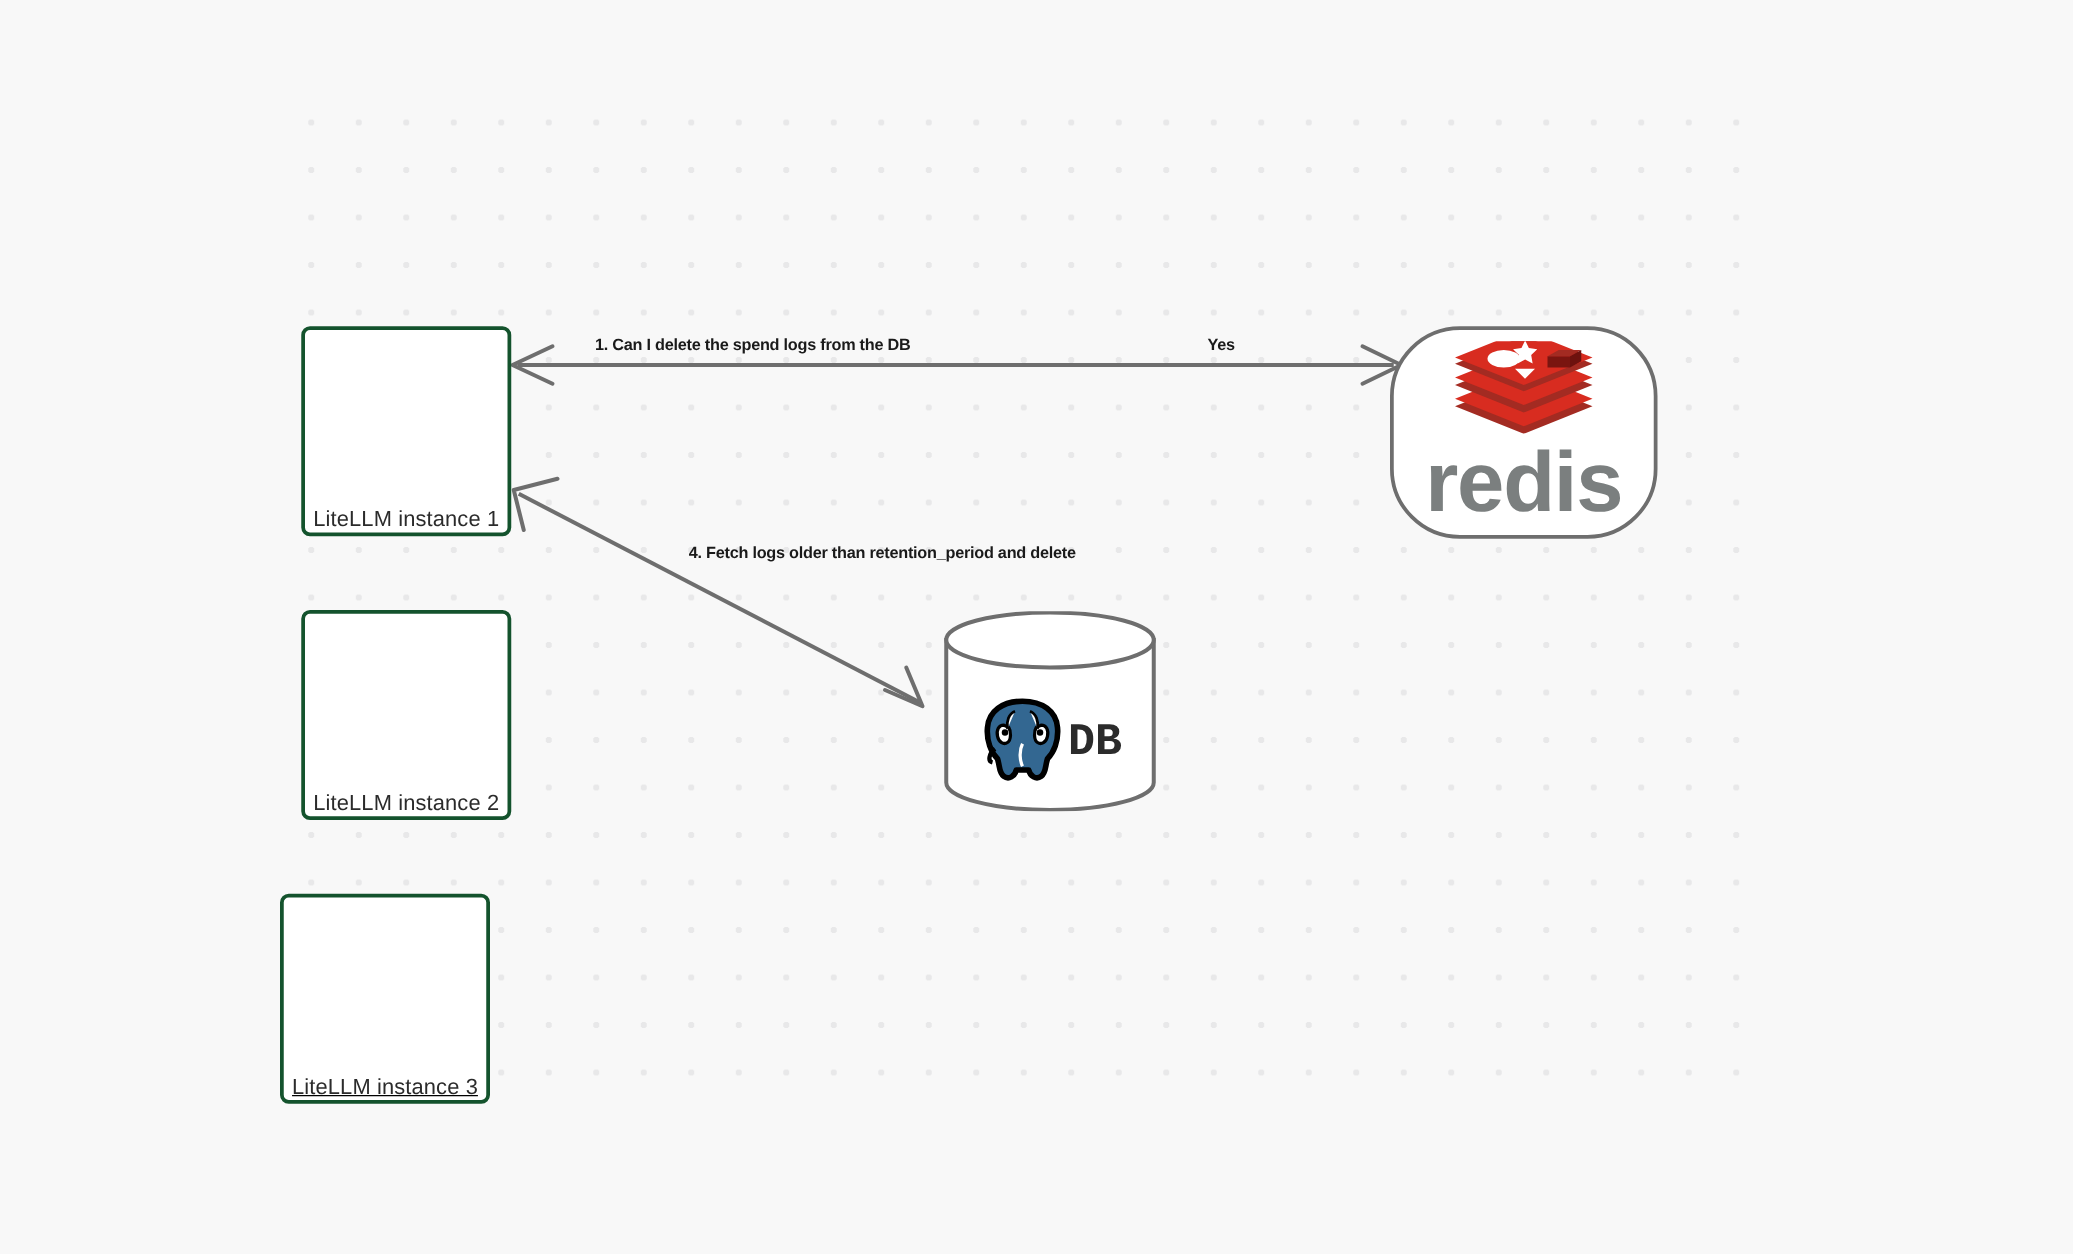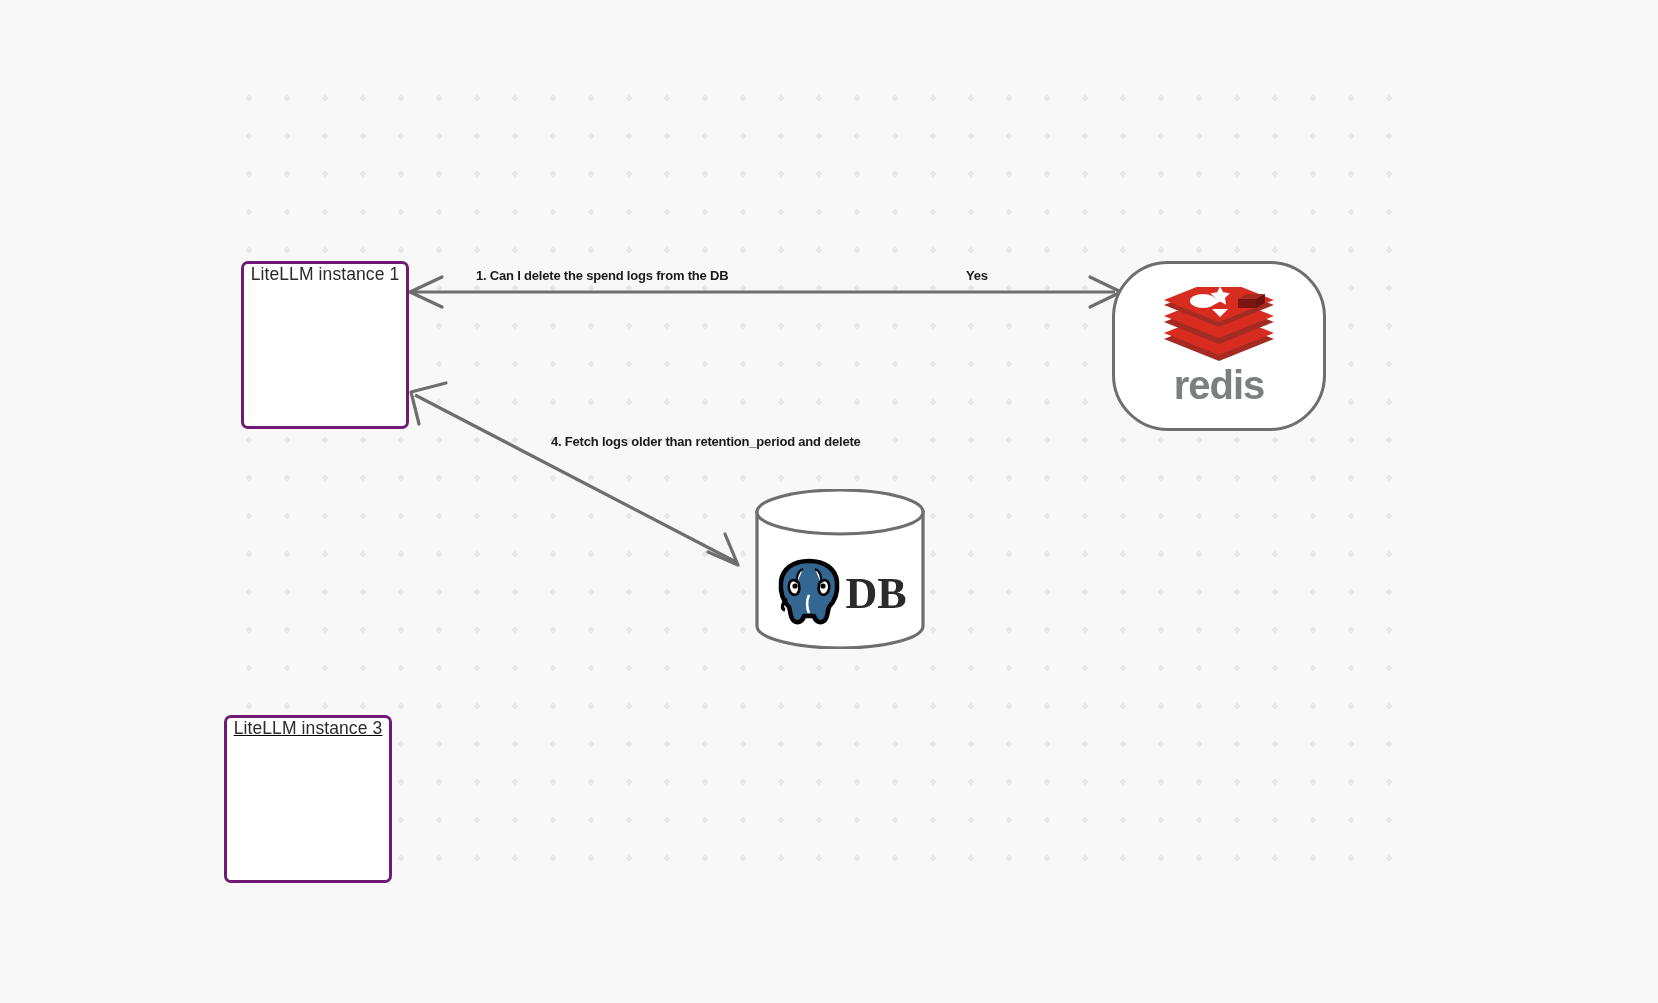--- a/index.html
+++ b/index.html
@@ -25,25 +25,25 @@
     width: 1190px;
     height: 816px;
     background-image: radial-gradient(#e8e8e9 2.6px, transparent 2.7px);
     background-size: 38px 38px;
     background-position: 4px 4px;
     pointer-events: none;
   }
   .node-box {
     position: absolute;
     background: #ffffff;
-    border: 3px solid #701a75;
+    border: 3px solid #14532d;
     border-radius: 7px;
     box-sizing: border-box;
     display: flex;
-    align-items: flex-start;
+    align-items: flex-end;
     justify-content: center;
   }
   .node-label {
     font-size: 17.5px;
     color: #2b2b2b;
     letter-spacing: 0.1px;
     font-family: "Liberation Sans", sans-serif;
   }
   .redis-box {
     position: absolute;
@@ -66,32 +66,32 @@
     font-family: "Liberation Sans", sans-serif;
   }
   svg.overlay {
     position: absolute;
     left: 0; top: 0;
     width: 1658px;
     height: 1003px;
     pointer-events: none;
   }
   .redis-wordmark {
-    font-size: 40px;
+    font-size: 68px;
     font-weight: bold;
     color: #7b7f7f;
     letter-spacing: -1px;
     line-height: 1;
     font-family: "Liberation Sans", sans-serif;
   }
   .db-text {
-    font-size: 44px;
+    font-size: 36px;
     font-weight: bold;
     color: #2b2b2b;
-    font-family: Liberation Serif, serif;
+    font-family: Liberation Mono, monospace;
     line-height: 1;
   }
 </style>
 </head>
 <body>
 
 <div id="canvas">
 
   <div id="dot-grid"></div>
 
@@ -111,20 +111,23 @@
       <polyline points="446,383 411,392 419,424" fill="none" stroke="#6e6e6e" stroke-width="3.2" stroke-linecap="round" stroke-linejoin="round"></polyline>
 
       <polyline points="708,552 738,565 725,534" fill="none" stroke="#6e6e6e" stroke-width="3.2" stroke-linecap="round" stroke-linejoin="round"></polyline>
     </g>
   </svg>
 
   <div class="node-box" style="left:241px; top:261px; width:168px; height:168px;">
     <span class="node-label">LiteLLM instance 1</span>
   </div>
 
+  <div class="node-box" style="left:241px; top:488px; width:168px; height:168px;">
+    <span class="node-label">LiteLLM instance 2</span>
+  </div>
 
   <div class="node-box" style="left:224px; top:715px; width:168px; height:168px;text-decoration:underline;">
     <span class="node-label">LiteLLM instance 3</span>
   </div>
 
   <div class="redis-box" style="left:1112px; top:261px; width:214px; height:170px;">
     <span style="display:block;">
       <svg width="118" height="74" viewBox="0 0 118 74">
 
         <path d="M4 52 L59 30 L114 52 L59 74 Z" fill="#a32b22"></path>

